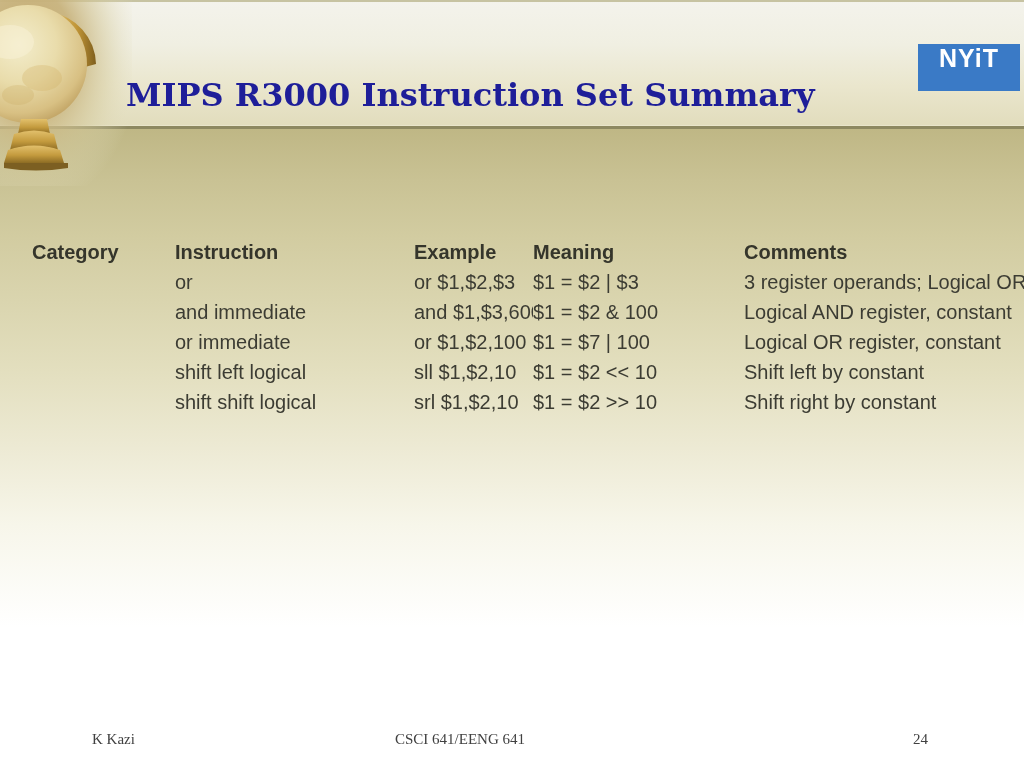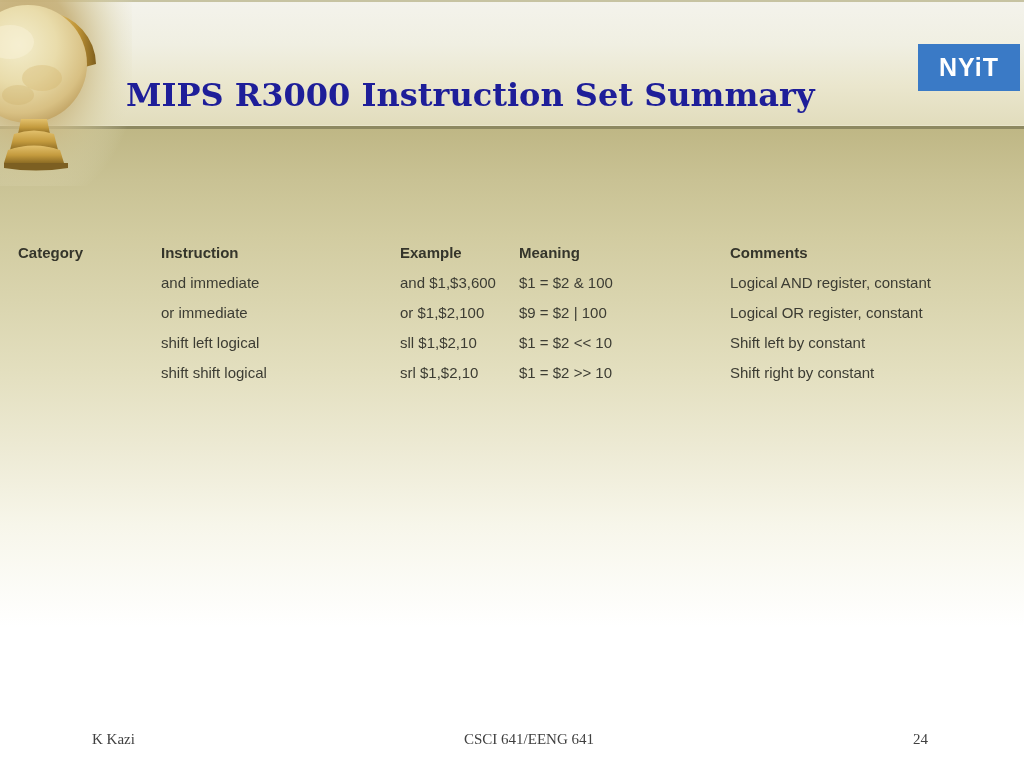--- a/index.html
+++ b/index.html
@@ -34,43 +34,43 @@
   .title {
     position:absolute; left:126px; top:79px; margin:0; z-index:5;
     font-family:"DejaVu Serif","Liberation Serif",serif;
     font-weight:bold; font-size:32px; line-height:1; color:#1e1e99;
     white-space:nowrap;
   }
   .globe-wrap { position:absolute; top:0; left:0; z-index:4; }
   .nyit-logo {
     position:absolute; left:918px; top:44px; width:102px; height:47px;
     background:#3a7ac6; z-index:5;
-    display:flex; align-items:center; justify-content:center;
+    display:flex; align-items:flex-start; justify-content:center;
   }
   .nyit-logo span {
     color:#ffffff; font-weight:bold; font-size:25px; letter-spacing:1px;
     font-family:"Liberation Sans",sans-serif;
   }
   
   .itable { position:absolute; left:0; top:237px; width:1024px; z-index:5; }
   .trow {
     display:grid; grid-template-columns:143px 239px 119px 211px 1fr;
-    padding-left:18px; height:30px; align-items:center;
-    font-size:15px; color:#3c3c33;
+    padding-left:32px; height:30px; align-items:center;
+    font-size:20px; color:#3c3c33;
   }
   .trow.thead { font-weight:bold; color:#35352b; }
   .tcell { white-space:nowrap; overflow:hidden; }
   
   .footer-text {
     position:absolute; top:730px; z-index:5;
     font-family:"Liberation Serif","DejaVu Serif",serif;
     font-size:15px; color:#404040; line-height:18px;
   }
   .footer-author { left:92px; }
-  .footer-course { left:294px; width:300px; text-align:right; }
+  .footer-course { left:310px; width:300px; text-align:center; }
   .footer-page  { left:888px; width:40px; text-align:right; }
 </style>
 </head>
 <body>
 
 <div class="slide">
 
   <div class="header-band"></div>
   <div class="main-band"></div>
   <div class="top-strip"></div>
@@ -127,30 +127,37 @@
   <div class="itable">
     <div class="trow thead">
       <div class="tcell">Category</div>
       <div class="tcell">Instruction</div>
       <div class="tcell">Example</div>
       <div class="tcell">Meaning</div>
       <div class="tcell">Comments</div>
     </div>
     <div class="trow">
       <div class="tcell"></div>
+      <div class="tcell">or</div>
+      <div class="tcell">or $1,$2,$3</div>
+      <div class="tcell">$1 = $2 | $3</div>
+      <div class="tcell">3 register operands; Logical OR</div>
+    </div>
+    <div class="trow">
+      <div class="tcell"></div>
       <div class="tcell">and immediate</div>
       <div class="tcell">and $1,$3,600</div>
       <div class="tcell">$1 = $2 &amp; 100</div>
       <div class="tcell">Logical AND register, constant</div>
     </div>
     <div class="trow">
       <div class="tcell"></div>
       <div class="tcell">or immediate</div>
       <div class="tcell">or $1,$2,100</div>
-      <div class="tcell">$9 = $2 | 100</div>
+      <div class="tcell">$1 = $7 | 100</div>
       <div class="tcell">Logical OR register, constant</div>
     </div>
     <div class="trow">
       <div class="tcell"></div>
       <div class="tcell">shift left logical</div>
       <div class="tcell">sll $1,$2,10</div>
       <div class="tcell">$1 = $2 &lt;&lt; 10</div>
       <div class="tcell">Shift left by constant</div>
     </div>
     <div class="trow">

